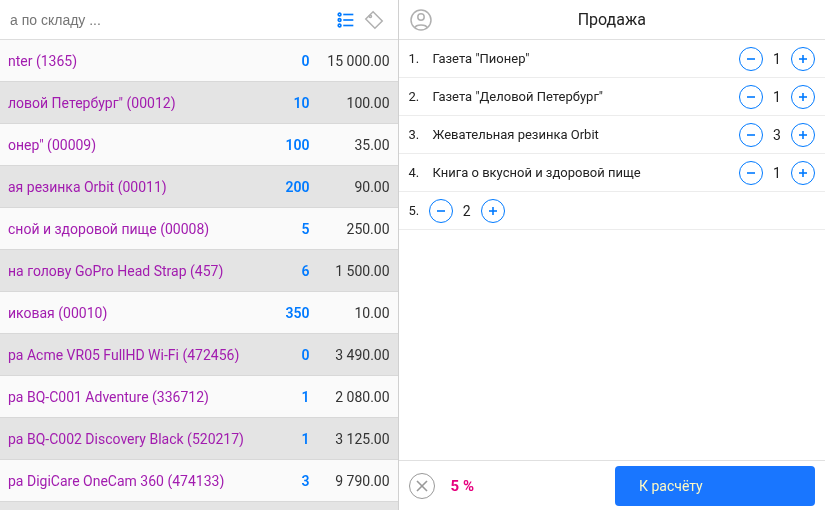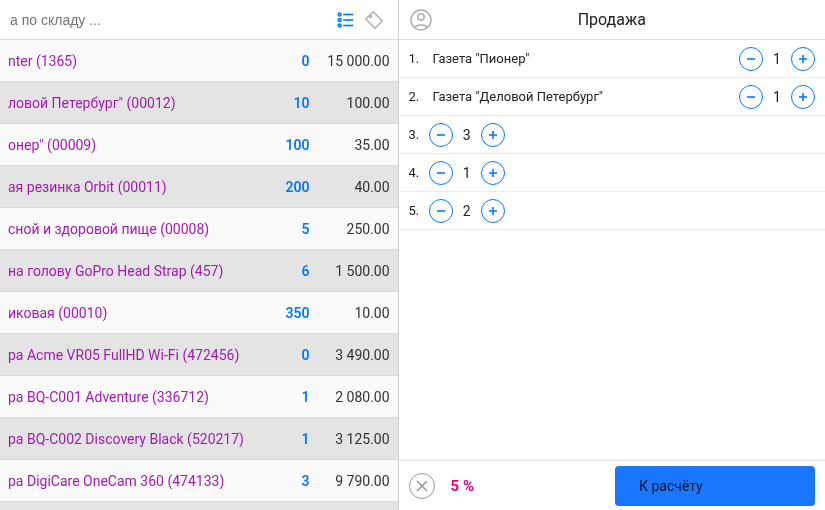--- a/index.html
+++ b/index.html
@@ -141,21 +141,21 @@
 }
 .discount {
   color: #e6007e;
   font-weight: 700;
   font-size: 15px;
   padding-left: 6px;
 }
 .spacer { flex: 1; }
 .checkout {
   background: #1976ff;
-  color: #0f172a;
+  color: #fef9c3;
   border-radius: 4px;
   padding: 12px 24px;
   font-size: 14px;
   cursor: pointer;
   min-width: 200px;
 }
 </style>
 </head>
 <body>
 
@@ -192,21 +192,21 @@
           <div class="stock-price">100.00</div>
         </div>
         <div class="stock-row">
           <div class="stock-name">онер" (00009)</div>
           <div class="stock-qty">100</div>
           <div class="stock-price">35.00</div>
         </div>
         <div class="stock-row gray">
           <div class="stock-name">ая резинка Orbit (00011)</div>
           <div class="stock-qty">200</div>
-          <div class="stock-price">40.00</div>
+          <div class="stock-price">90.00</div>
         </div>
         <div class="stock-row">
           <div class="stock-name">сной и здоровой пище (00008)</div>
           <div class="stock-qty">5</div>
           <div class="stock-price">250.00</div>
         </div>
         <div class="stock-row gray">
           <div class="stock-name">на голову GoPro Head Strap (457)</div>
           <div class="stock-qty">6</div>
           <div class="stock-price">1 500.00</div>
@@ -279,35 +279,37 @@
           <div class="cart-qty">1</div>
           <div class="qbtn">
             <svg width="12" height="12" viewBox="0 0 12 12">
               <line x1="2" y1="6" x2="10" y2="6" stroke="#007aff" stroke-width="1.6"></line>
               <line x1="6" y1="2" x2="6" y2="10" stroke="#007aff" stroke-width="1.6"></line>
             </svg>
           </div>
         </div>
         <div class="cart-row">
           <div class="cart-idx">3.</div>
+          <div class="cart-name">Жевательная резинка Orbit</div>
           <div class="qbtn">
             <svg width="12" height="12" viewBox="0 0 12 12">
               <line x1="2" y1="6" x2="10" y2="6" stroke="#007aff" stroke-width="1.6"></line>
             </svg>
           </div>
           <div class="cart-qty">3</div>
           <div class="qbtn">
             <svg width="12" height="12" viewBox="0 0 12 12">
               <line x1="2" y1="6" x2="10" y2="6" stroke="#007aff" stroke-width="1.6"></line>
               <line x1="6" y1="2" x2="6" y2="10" stroke="#007aff" stroke-width="1.6"></line>
             </svg>
           </div>
         </div>
         <div class="cart-row">
           <div class="cart-idx">4.</div>
+          <div class="cart-name">Книга о вкусной и здоровой пище</div>
           <div class="qbtn">
             <svg width="12" height="12" viewBox="0 0 12 12">
               <line x1="2" y1="6" x2="10" y2="6" stroke="#007aff" stroke-width="1.6"></line>
             </svg>
           </div>
           <div class="cart-qty">1</div>
           <div class="qbtn">
             <svg width="12" height="12" viewBox="0 0 12 12">
               <line x1="2" y1="6" x2="10" y2="6" stroke="#007aff" stroke-width="1.6"></line>
               <line x1="6" y1="2" x2="6" y2="10" stroke="#007aff" stroke-width="1.6"></line>

